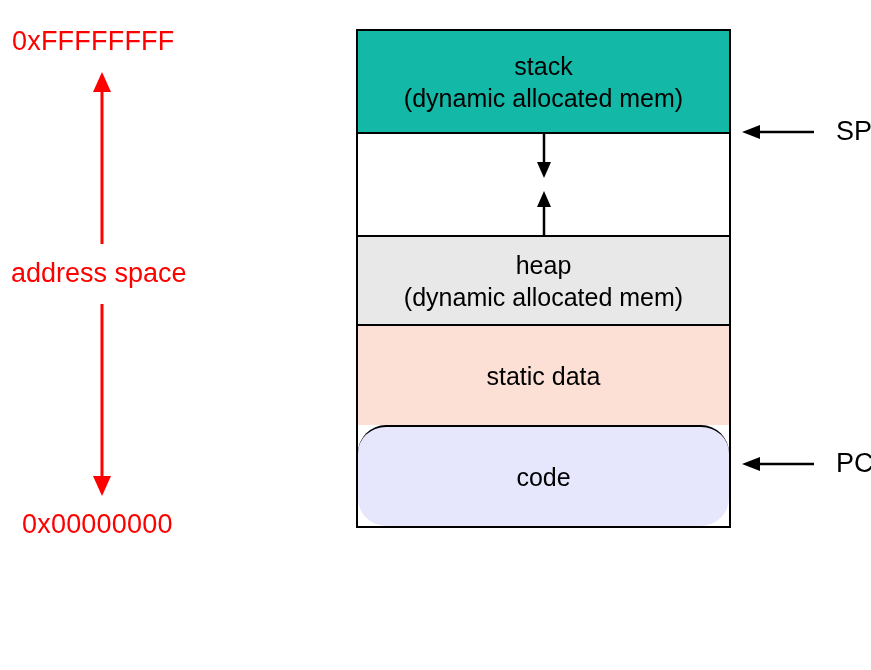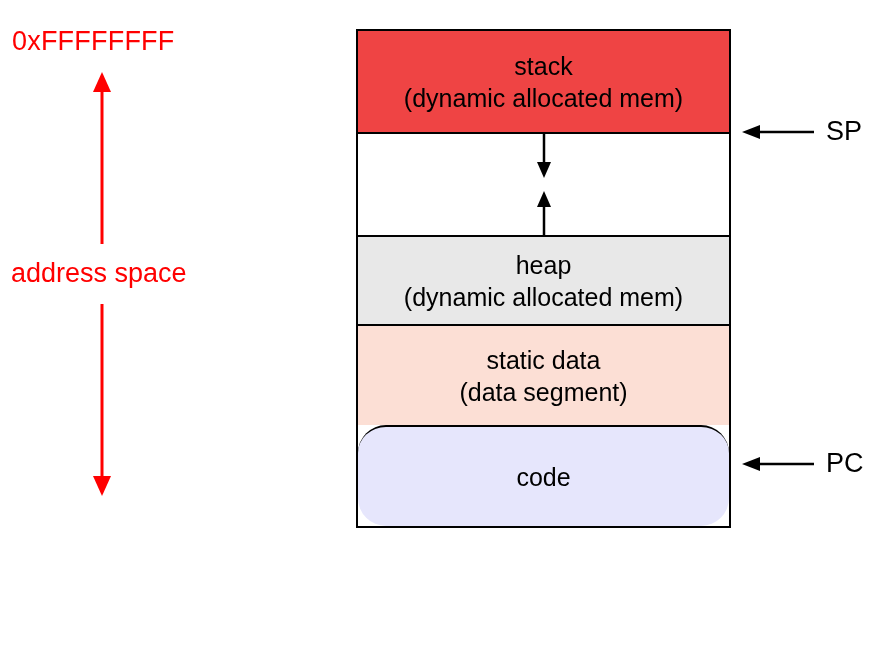--- a/index.html
+++ b/index.html
@@ -61,21 +61,21 @@
     flex-direction: column;
     align-items: center;
     justify-content: center;
     font-size: 25px;
     color: #000000;
     line-height: 1.28;
     text-align: center;
   }
   .seg + .seg { border-top: 2px solid #000000; }
 
-  #seg-stack  { height: 101px; background: #ef4444; }
+  #seg-stack  { height: 101px; background: #14b8a6; }
   #seg-gap    { height: 103px; background: #ffffff; }
   #seg-heap   { height: 89px; background: #e8e8e8; }
   #seg-static { height: 101px; background: #fcdfd5; }
   #seg-code   { height: 101px; background: #e6e6fc; border-radius: 28px; }
 
   .seg-line { display: block; }
 
   
   .gap-arrow {
     position: absolute;
@@ -85,21 +85,21 @@
     height: 44px;
   }
   #gap-arrow-down { top: 0px; }
   #gap-arrow-up   { bottom: 0px; }
 
   
   .pointer {
     position: absolute;
     display: flex;
     align-items: center;
-    gap: 12px;
+    gap: 22px;
     white-space: nowrap;
   }
   #pointer-sp { left: 742px; top: 116px; }
   #pointer-pc { left: 742px; top: 448px; }
 
   .pointer-arrow { width: 72px; height: 22px; flex: 0 0 auto; }
   .pointer-label { font-size: 27px; color: #000000; }
 </style>
 </head>
 <body>
@@ -117,20 +117,21 @@
 
   <div id="addr-space-label">address space</div>
 
   <div class="red-arrow" id="red-arrow-down">
     <svg width="36" height="100%" viewBox="0 0 36 192" preserveAspectRatio="none">
       <line x1="18" y1="0" x2="18" y2="178" stroke="#ff0000" stroke-width="3"></line>
       <polygon points="18,192 9,172 27,172" fill="#ff0000"></polygon>
     </svg>
   </div>
 
+  <div class="addr-label" id="addr-bottom">0x00000000</div>
 
   <div id="memmap">
 
     <div class="seg" id="seg-stack">
       <span class="seg-line">stack</span>
       <span class="seg-line">(dynamic allocated mem)</span>
     </div>
 
     <div class="seg" id="seg-gap">
       <div class="gap-arrow" id="gap-arrow-down">
@@ -147,21 +148,20 @@
       </div>
     </div>
 
     <div class="seg" id="seg-heap">
       <span class="seg-line">heap</span>
       <span class="seg-line">(dynamic allocated mem)</span>
     </div>
 
     <div class="seg" id="seg-static">
       <span class="seg-line">static data</span>
-      <span class="seg-line">(data segment)</span>
     </div>
 
     <div class="seg" id="seg-code">
       <span class="seg-line">code</span>
     </div>
   </div>
 
   <div class="pointer" id="pointer-sp">
     <span class="pointer-arrow">
       <svg width="72" height="22" viewBox="0 0 72 22">

